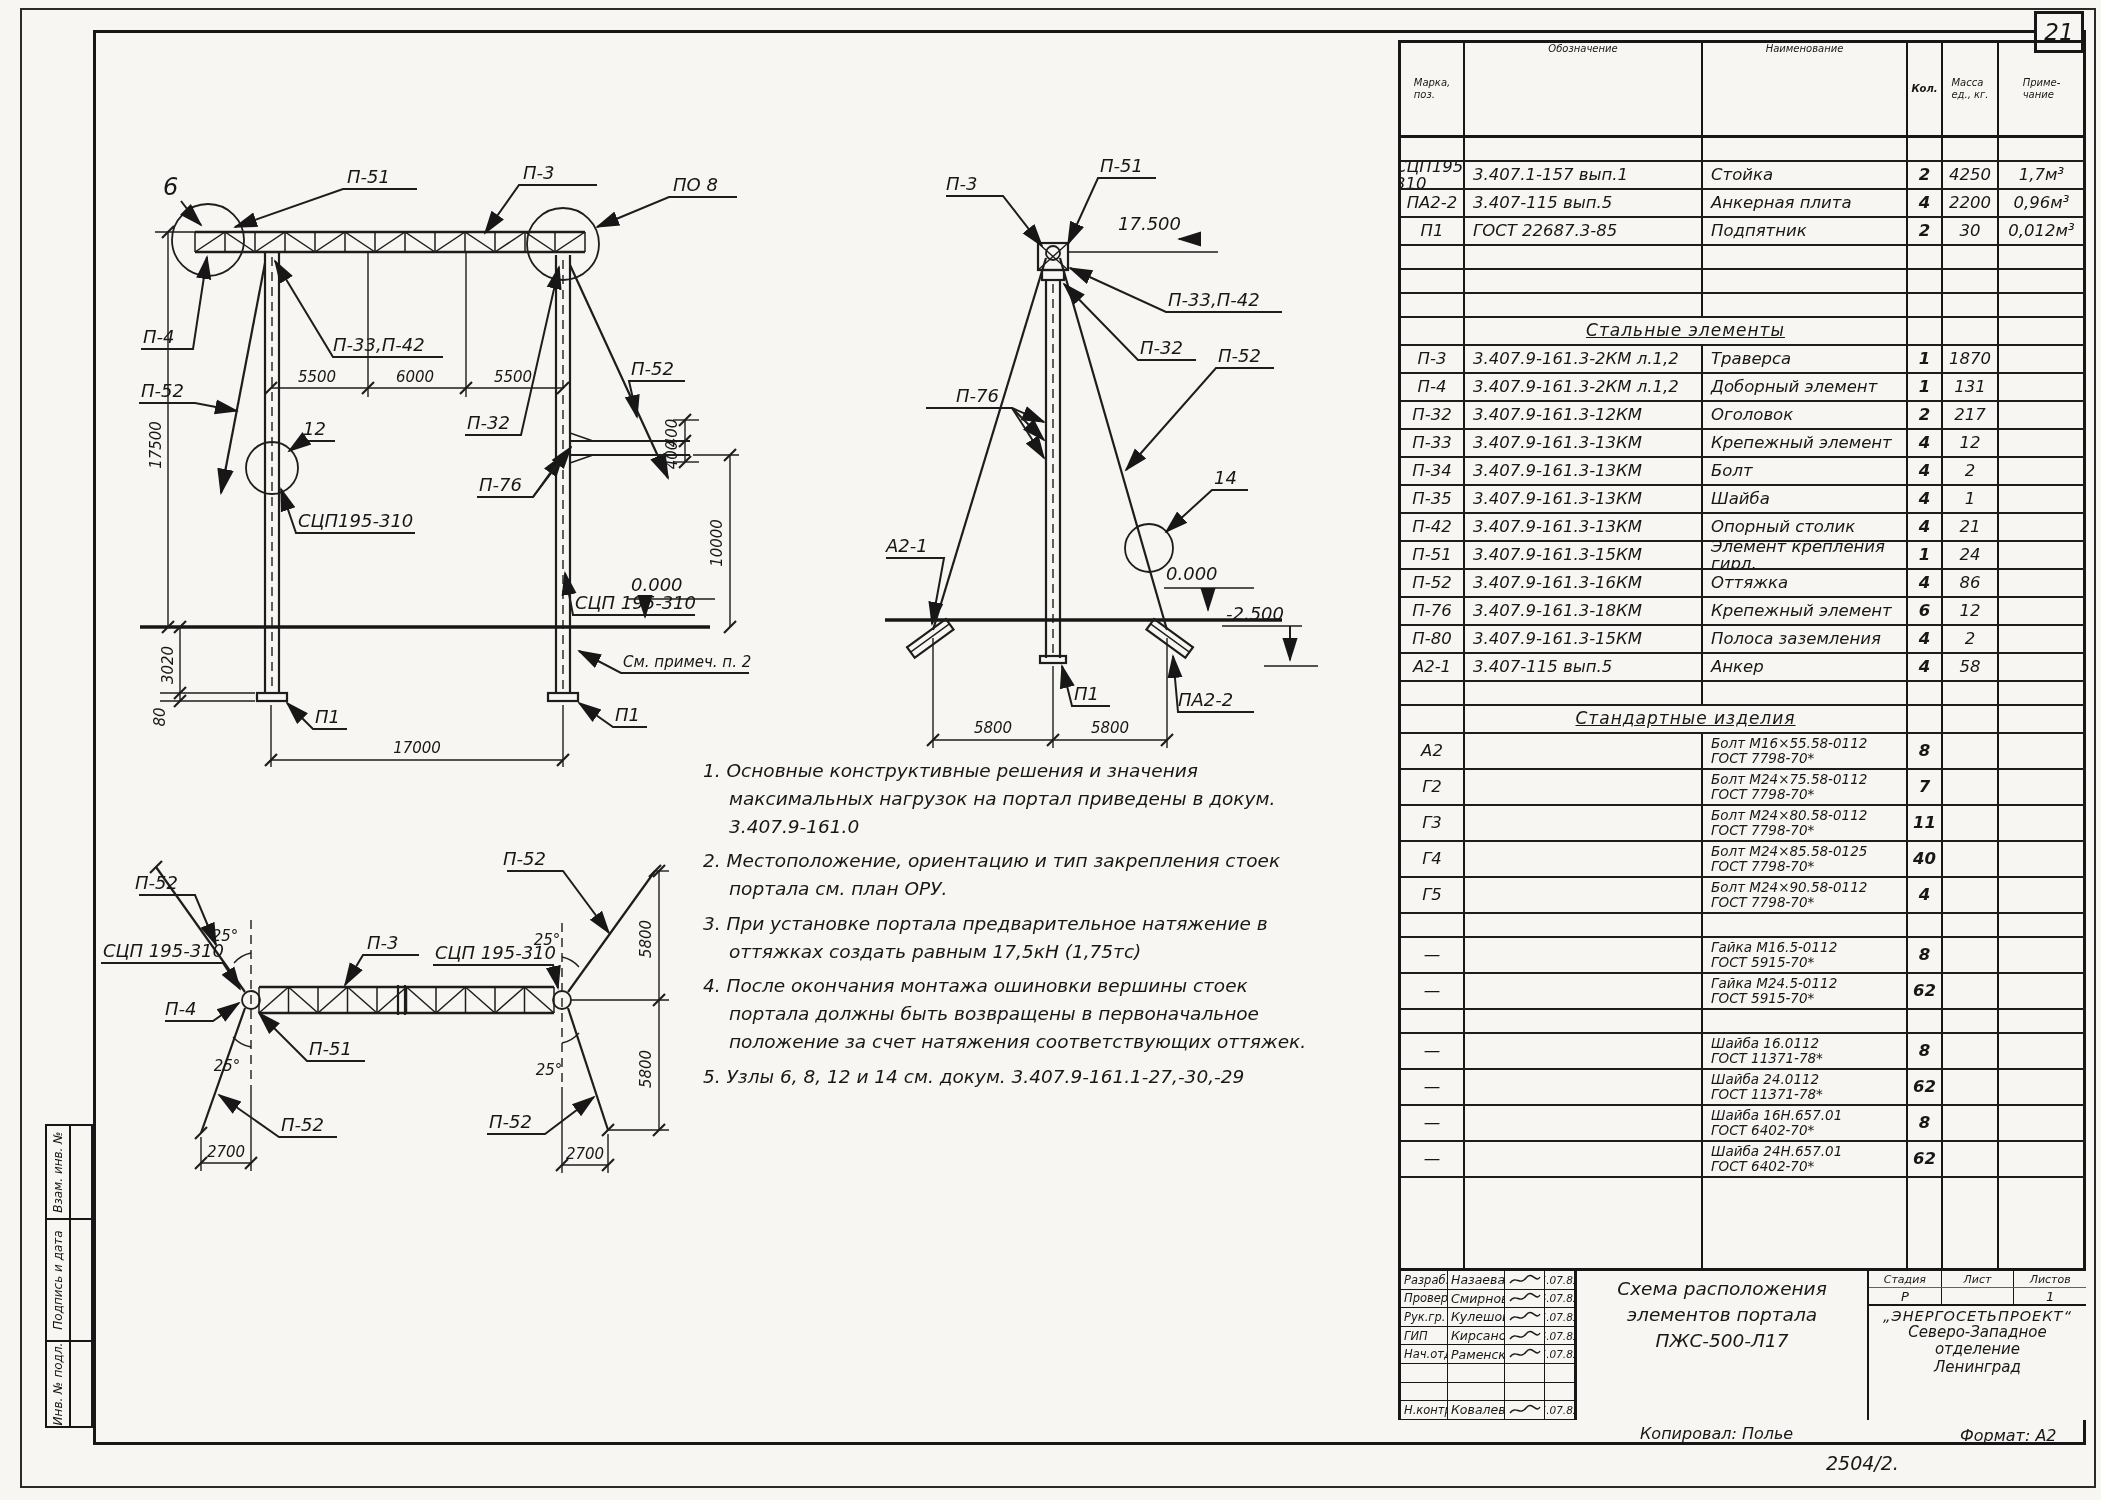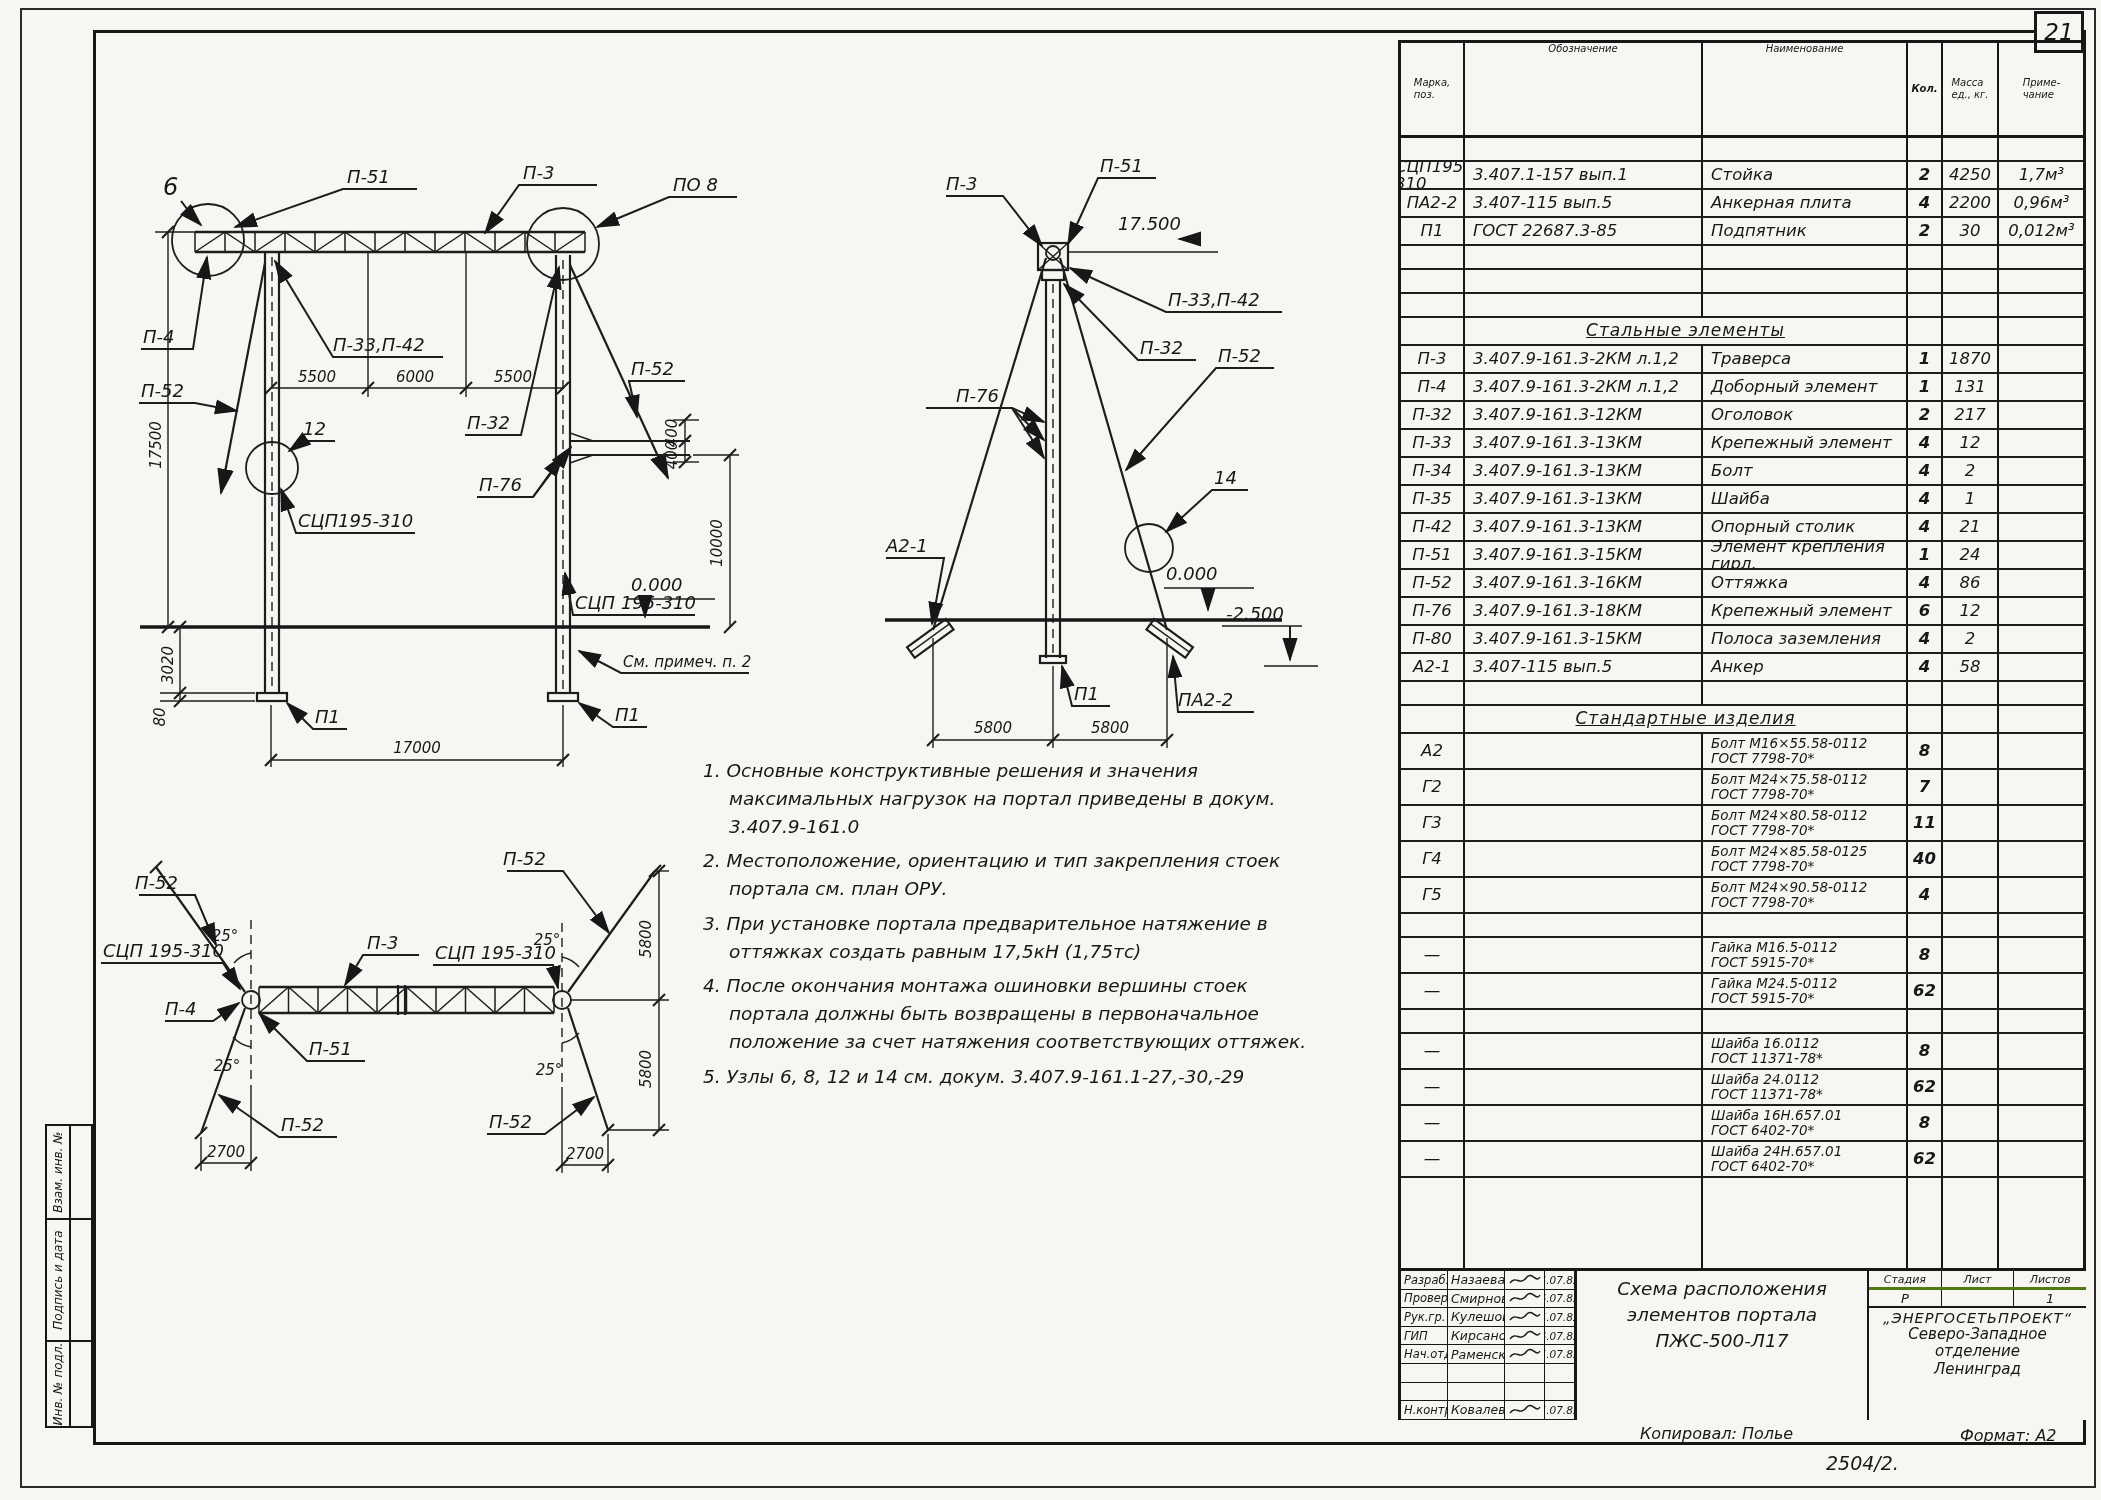--- a/index.html
+++ b/index.html
@@ -47,21 +47,21 @@
   .sg-name{width:57px;font-size:12.5px;padding-left:3px;}
   .sg-sig{width:40px;justify-content:center;}
   .sg-date{flex:1;font-size:10.5px;justify-content:center;}
   .tb-right{flex:1;display:flex;flex-direction:column;}
   .tb-doc{height:62px;border-bottom:2px solid #171717;display:flex;align-items:center;justify-content:center;
           font-size:33px;letter-spacing:3px;}
   .tb-low{flex:1;display:flex;font-style:italic;}
   .tb-title{width:290px;border-right:2px solid #171717;text-align:center;font-size:18.5px;line-height:1.4;padding-top:5px;}
   .tb-info{flex:1;display:flex;flex-direction:column;}
   .tb-stagerow,.tb-valrow{display:flex;}
-  .tb-stagerow{height:16px;border-bottom:3px solid #4d7c0f;}
+  .tb-stagerow{height:16px;border-bottom:1px solid #4d7c0f;}
   .tb-valrow{height:16px;border-bottom:2px solid #171717;}
   .tb-stagerow>div,.tb-valrow>div{flex:1;border-right:1px solid #171717;display:flex;align-items:center;justify-content:center;font-size:11px;}
   .tb-valrow>div{font-size:13px;}
   .tb-stagerow>div:last-child,.tb-valrow>div:last-child{border-right:none;}
   .tb-org{flex:1;text-align:center;padding-top:2px;}
   .tb-org .o1{font-size:14.5px;letter-spacing:1px;}
   .tb-org .o2{font-size:15px;line-height:1.15;}
 
   
   .strip{position:absolute;left:45px;top:1124px;width:48px;height:304px;border:2px solid #171717;box-sizing:border-box;

